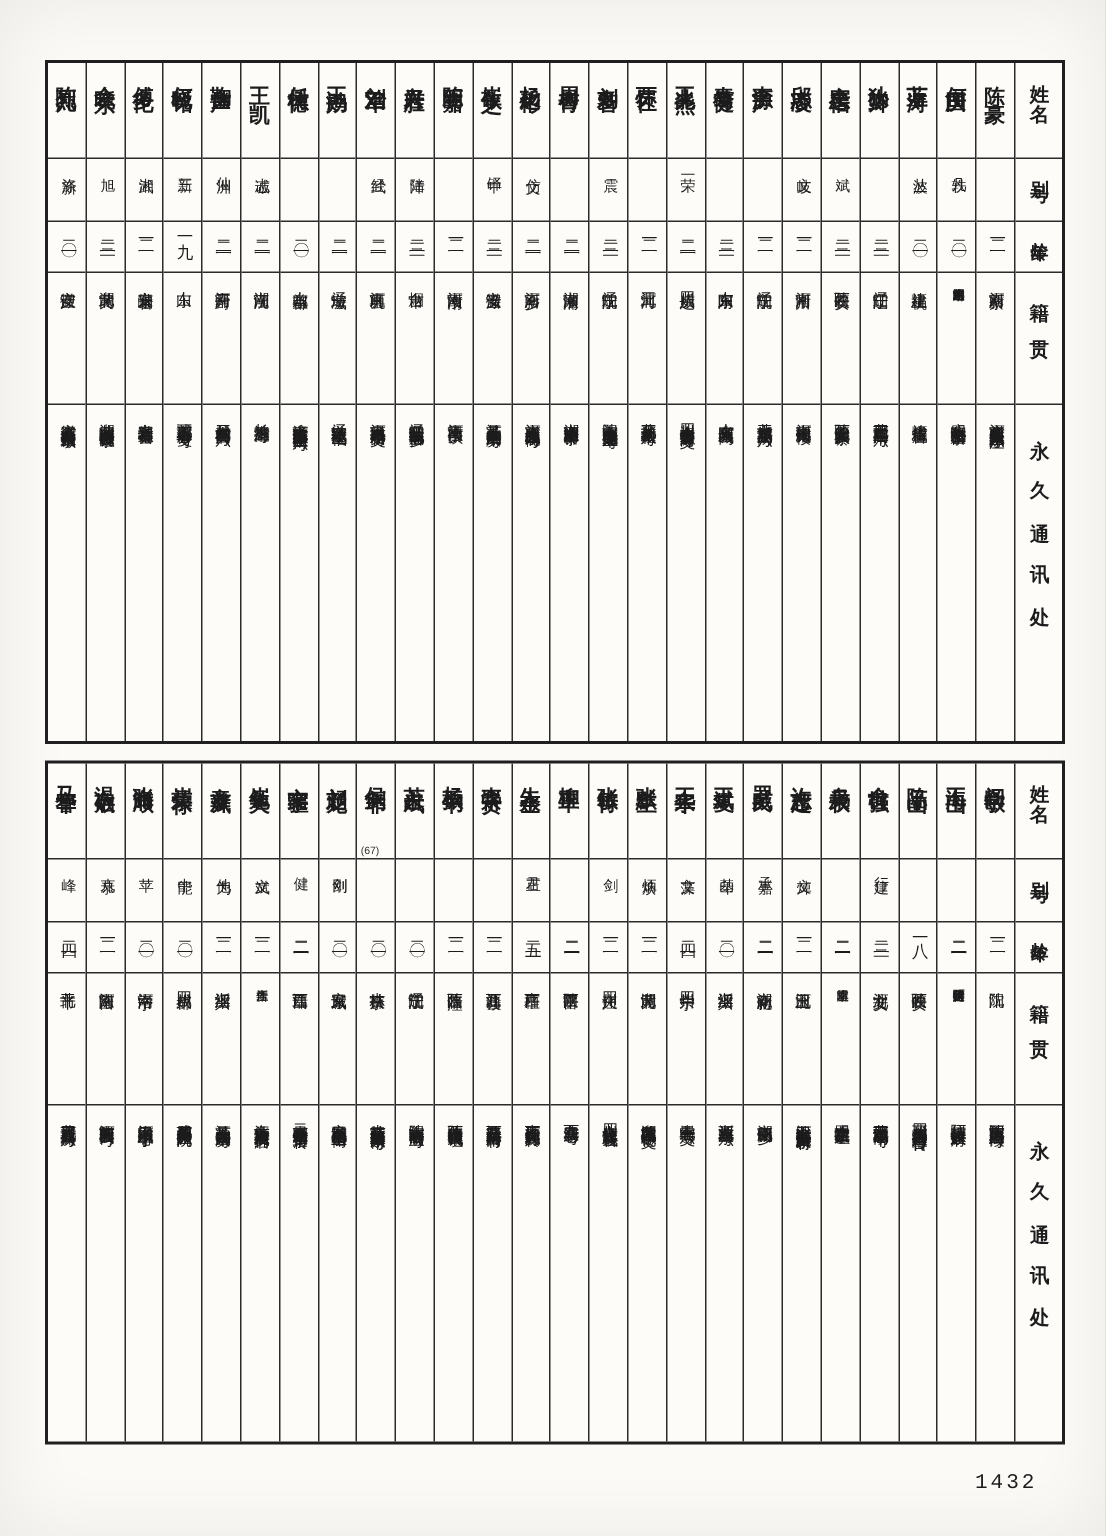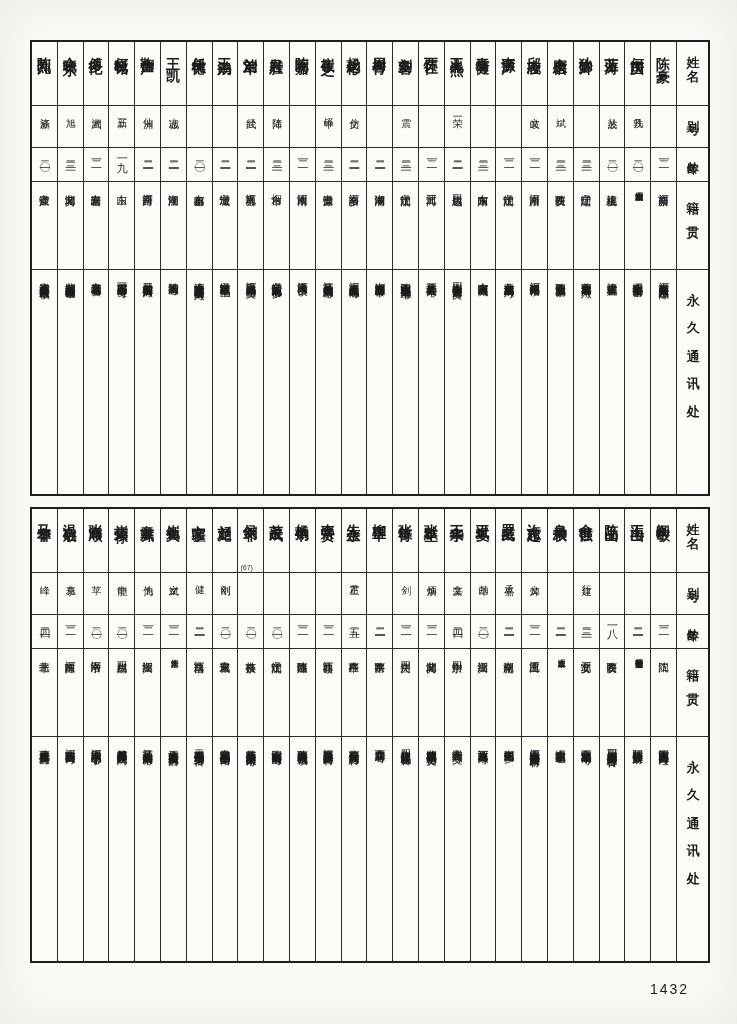--- a/index.html
+++ b/index.html
@@ -46,21 +46,21 @@
   .note:empty { display:none; }
 
   .headcol .vt { font-weight:bold; }
   .headcol .name .vt    { font-size:13px; letter-spacing:13px; }
   .headcol .alias .vt   { font-size:12.5px; letter-spacing:3px; }
   .headcol .age .vt     { font-size:12px;  letter-spacing:0; }
   .headcol .origin .vt  { font-size:13px; letter-spacing:24px; padding-top:6px; }
   .headcol .address .vt { font-size:13px; letter-spacing:28px; padding-top:8px; }
 
   .page-num { position:absolute; top:981px; left:650px; font-size:14px; letter-spacing:2px;
-              font-family:Liberation Sans, sans-serif; }
+              font-family:Liberation Mono, monospace; }
 </style>
 </head>
 <body>
 
 <div class="page">
 
   <div class="dir-table" id="table-top">
     <div class="col headcol">
       <div class="cell name">
           <span class="vt">姓名</span>

